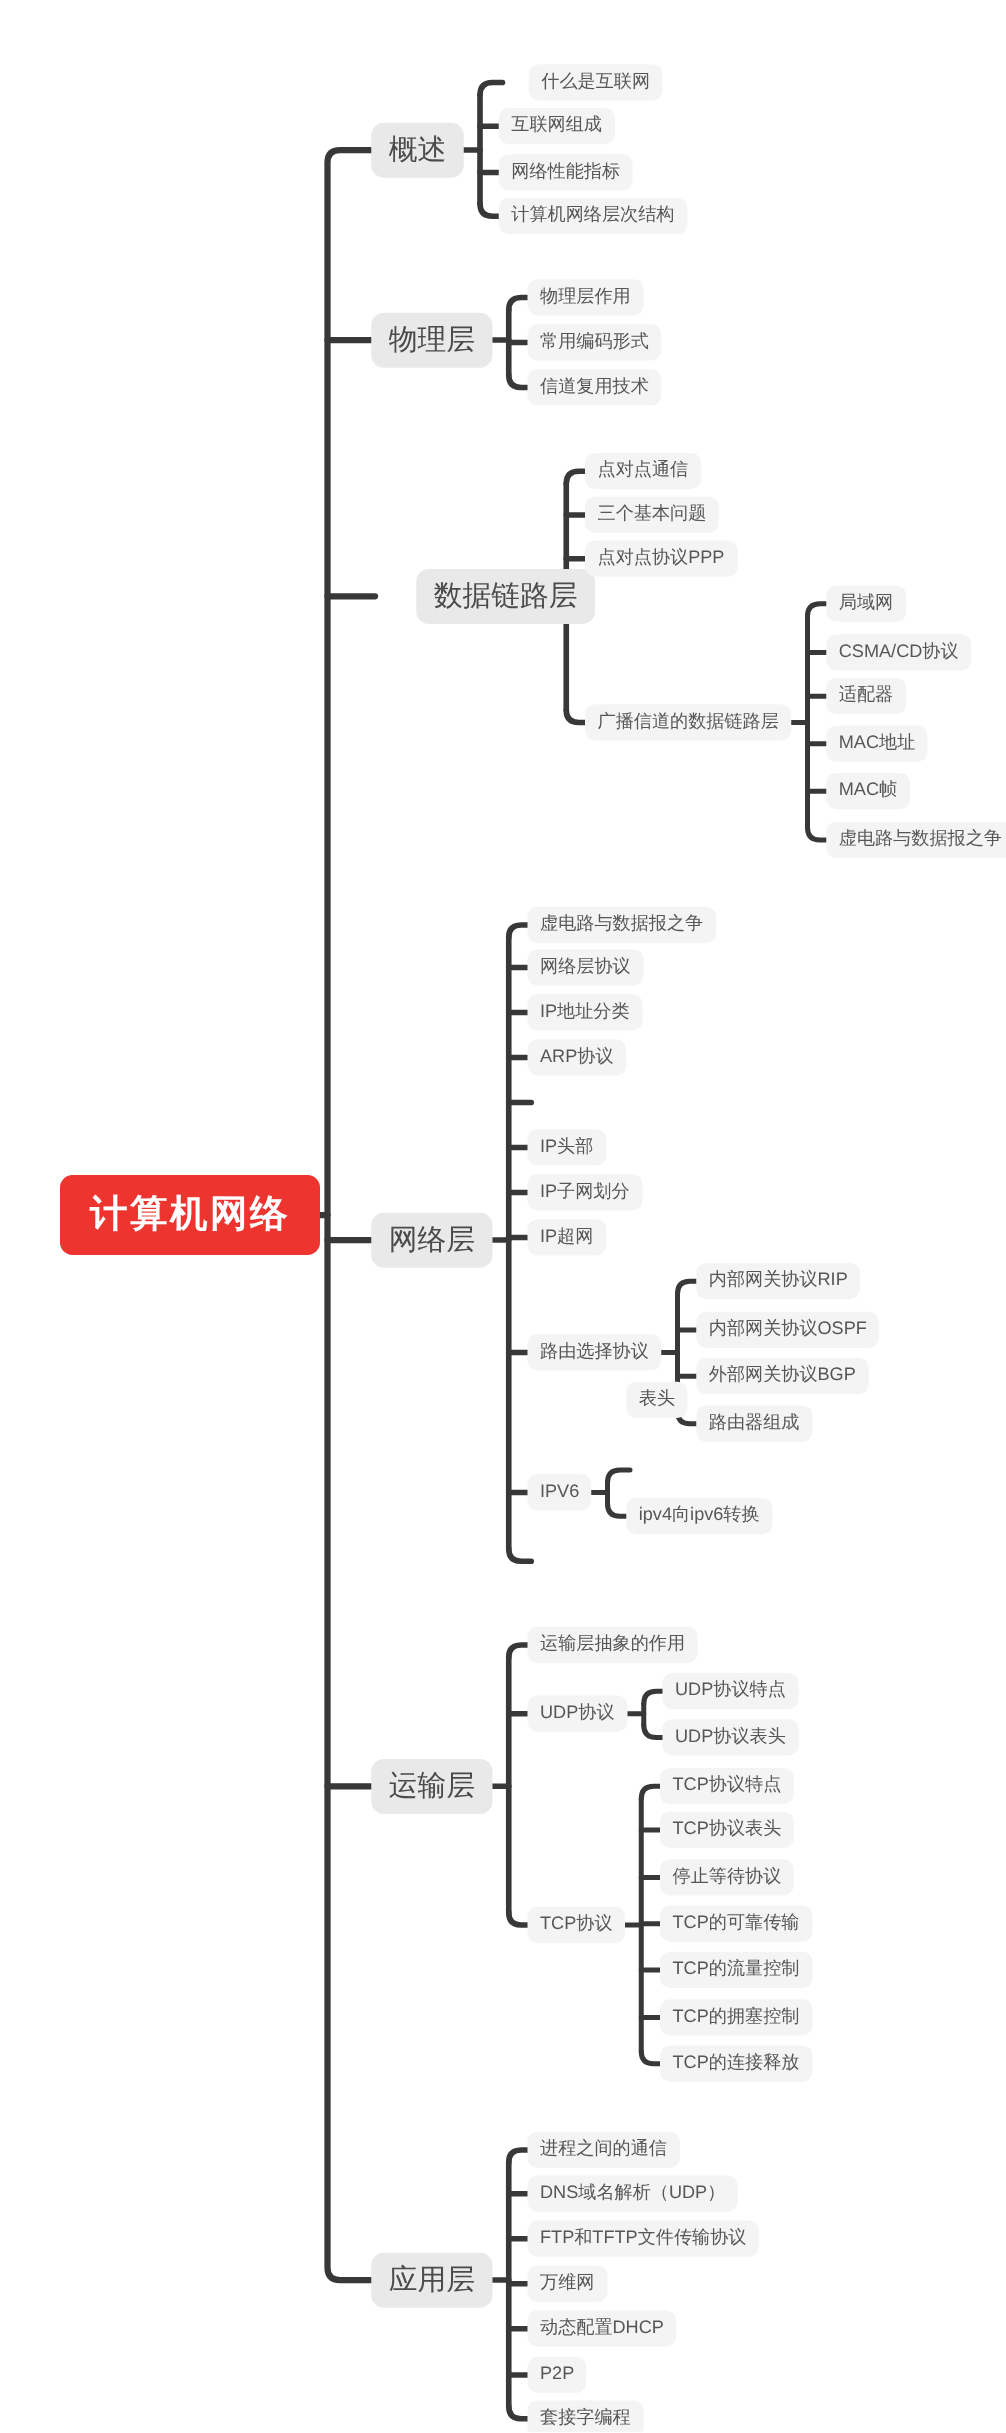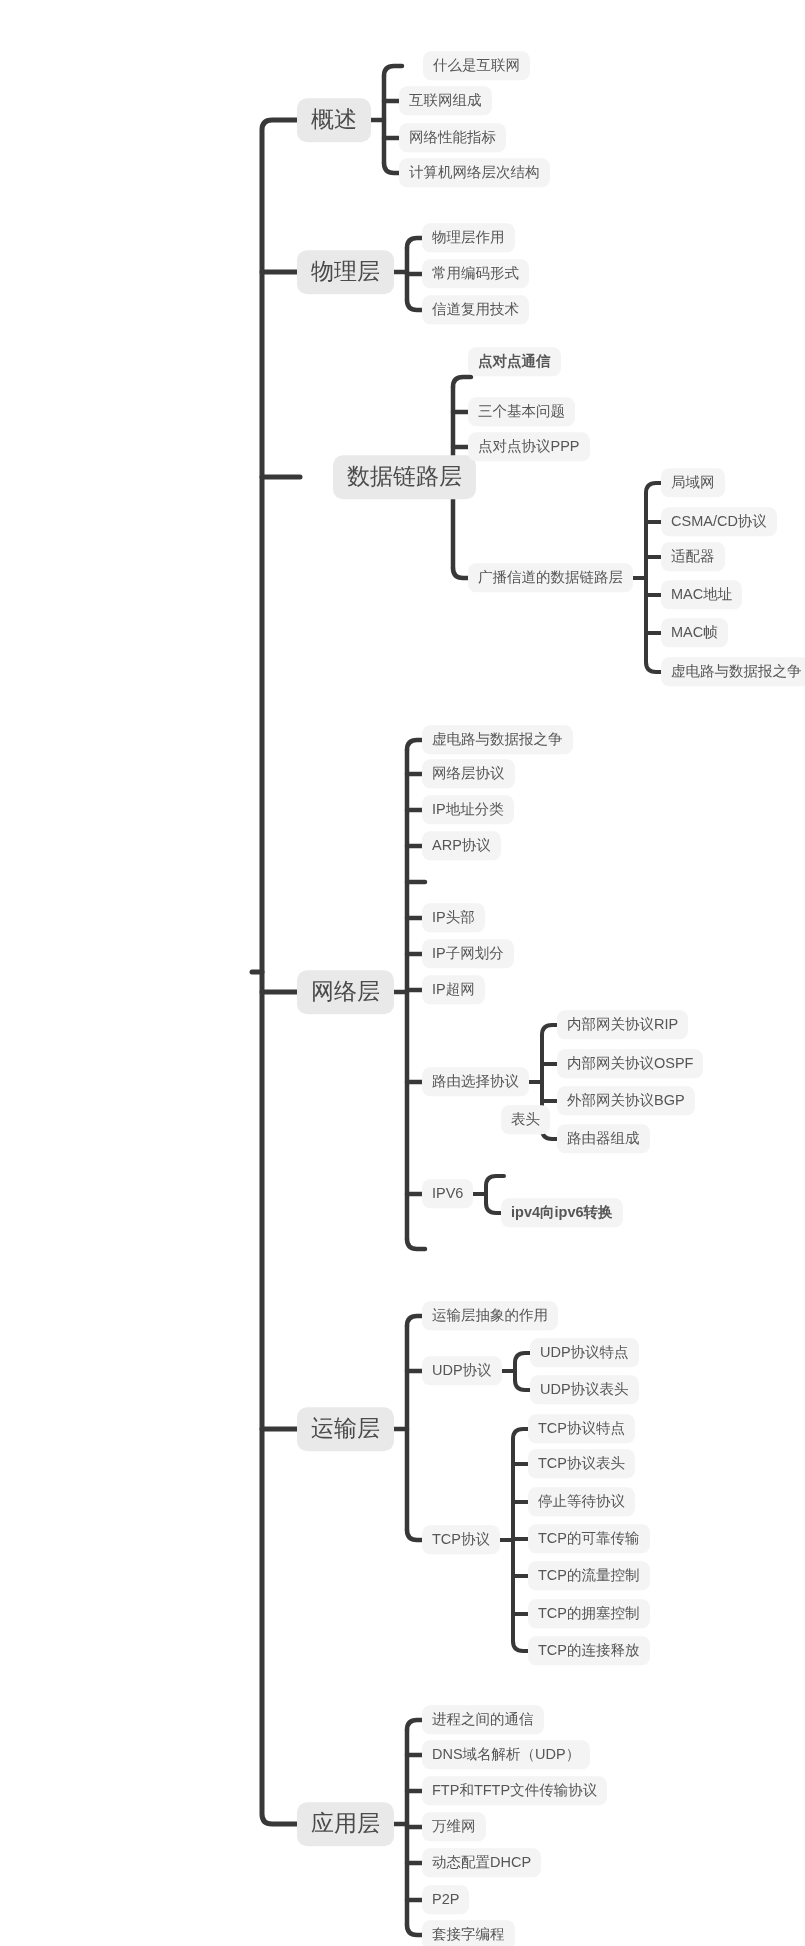--- a/index.html
+++ b/index.html
@@ -115,31 +115,32 @@
       <path d="M 391 1824 L 407 1824" stroke-width="4.5" class="connector"></path>
       <path d="M 407 1730 L 407 1925" stroke-width="4.5" class="connector"></path>
       <path d="M 407 1730 Q 407 1720 417 1720 L 425 1720" stroke-width="4.5" class="connector"></path>
       <path d="M 407 1925 Q 407 1935 417 1935 L 425 1935" stroke-width="4.5" class="connector"></path>
       <path d="M 407 1755 L 425 1755" stroke-width="4.5" class="connector"></path>
       <path d="M 407 1791 L 425 1791" stroke-width="4.5" class="connector"></path>
       <path d="M 407 1827 L 425 1827" stroke-width="4.5" class="connector"></path>
       <path d="M 407 1863 L 425 1863" stroke-width="4.5" class="connector"></path>
       <path d="M 407 1900 L 425 1900" stroke-width="4.5" class="connector"></path>
     </svg>
+  <div class="node root" id="root-node">计算机网络</div>
 <div class="node d1" style="left: 297px; top: 120px;">概述</div>
     <div class="node d2" style="left: 423px; top: 66px;">什么是互联网</div>
     <div class="node d2" style="left: 399px; top: 101px;">互联网组成</div>
     <div class="node d2" style="left: 399px; top: 138px;">网络性能指标</div>
     <div class="node d2" style="left: 399px; top: 173px;">计算机网络层次结构</div>
     <div class="node d1" style="left: 297px; top: 272px;">物理层</div>
     <div class="node d2" style="left: 422px; top: 238px;">物理层作用</div>
     <div class="node d2" style="left: 422px; top: 274px;">常用编码形式</div>
     <div class="node d2" style="left: 422px; top: 310px;">信道复用技术</div>
     <div class="node d1" style="left: 297px; top: 477px; margin-left: 36px;">数据链路层</div>
-    <div class="node d2" style="left: 468px; top: 362px; font-weight: bold;">点对点通信</div>
+    <div class="node d2" style="left: 468px; top: 377px;">点对点通信</div>
     <div class="node d2" style="left: 468px; top: 412px;">三个基本问题</div>
     <div class="node d2" style="left: 468px; top: 447px;">点对点协议PPP</div>
     <div class="node d2" style="left: 468px; top: 578px;">广播信道的数据链路层</div>
     <div class="node d3" style="left: 661px; top: 483px;">局域网</div>
     <div class="node d3" style="left: 661px; top: 522px;">CSMA/CD协议</div>
     <div class="node d3" style="left: 661px; top: 557px;">适配器</div>
     <div class="node d3" style="left: 661px; top: 595px;">MAC地址</div>
     <div class="node d3" style="left: 661px; top: 633px;">MAC帧</div>
     <div class="node d3" style="left: 661px; top: 672px;">虚电路与数据报之争</div>
     <div class="node d1" style="left: 297px; top: 992px;">网络层</div>
@@ -150,21 +151,21 @@
     <div class="node d2" style="left: 422px; top: 918px;">IP头部</div>
     <div class="node d2" style="left: 422px; top: 954px;">IP子网划分</div>
     <div class="node d2" style="left: 422px; top: 990px;">IP超网</div>
     <div class="node d2" style="left: 422px; top: 1082px;">路由选择协议</div>
     <div class="node d3" style="left: 557px; top: 1025px;">内部网关协议RIP</div>
     <div class="node d3" style="left: 557px; top: 1064px;">内部网关协议OSPF</div>
     <div class="node d3" style="left: 557px; top: 1101px;">外部网关协议BGP</div>
     <div class="node d3" style="left: 557px; top: 1139px;">路由器组成</div>
     <div class="node d2" style="left: 422px; top: 1194px;">IPV6</div>
     <div class="node d3" style="left: 501px; top: 1120px;">表头</div>
-    <div class="node d3" style="left: 501px; top: 1213px; font-weight: bold;">ipv4向ipv6转换</div>
+    <div class="node d3" style="left: 501px; top: 1213px;">ipv4向ipv6转换</div>
     <div class="node d1" style="left: 297px; top: 1429px;">运输层</div>
     <div class="node d2" style="left: 422px; top: 1316px;">运输层抽象的作用</div>
     <div class="node d2" style="left: 422px; top: 1371px;">UDP协议</div>
     <div class="node d3" style="left: 530px; top: 1353px;">UDP协议特点</div>
     <div class="node d3" style="left: 530px; top: 1390px;">UDP协议表头</div>
     <div class="node d2" style="left: 422px; top: 1540px;">TCP协议</div>
     <div class="node d3" style="left: 528px; top: 1429px;">TCP协议特点</div>
     <div class="node d3" style="left: 528px; top: 1464px;">TCP协议表头</div>
     <div class="node d3" style="left: 528px; top: 1502px;">停止等待协议</div>
     <div class="node d3" style="left: 528px; top: 1539px;">TCP的可靠传输</div>

